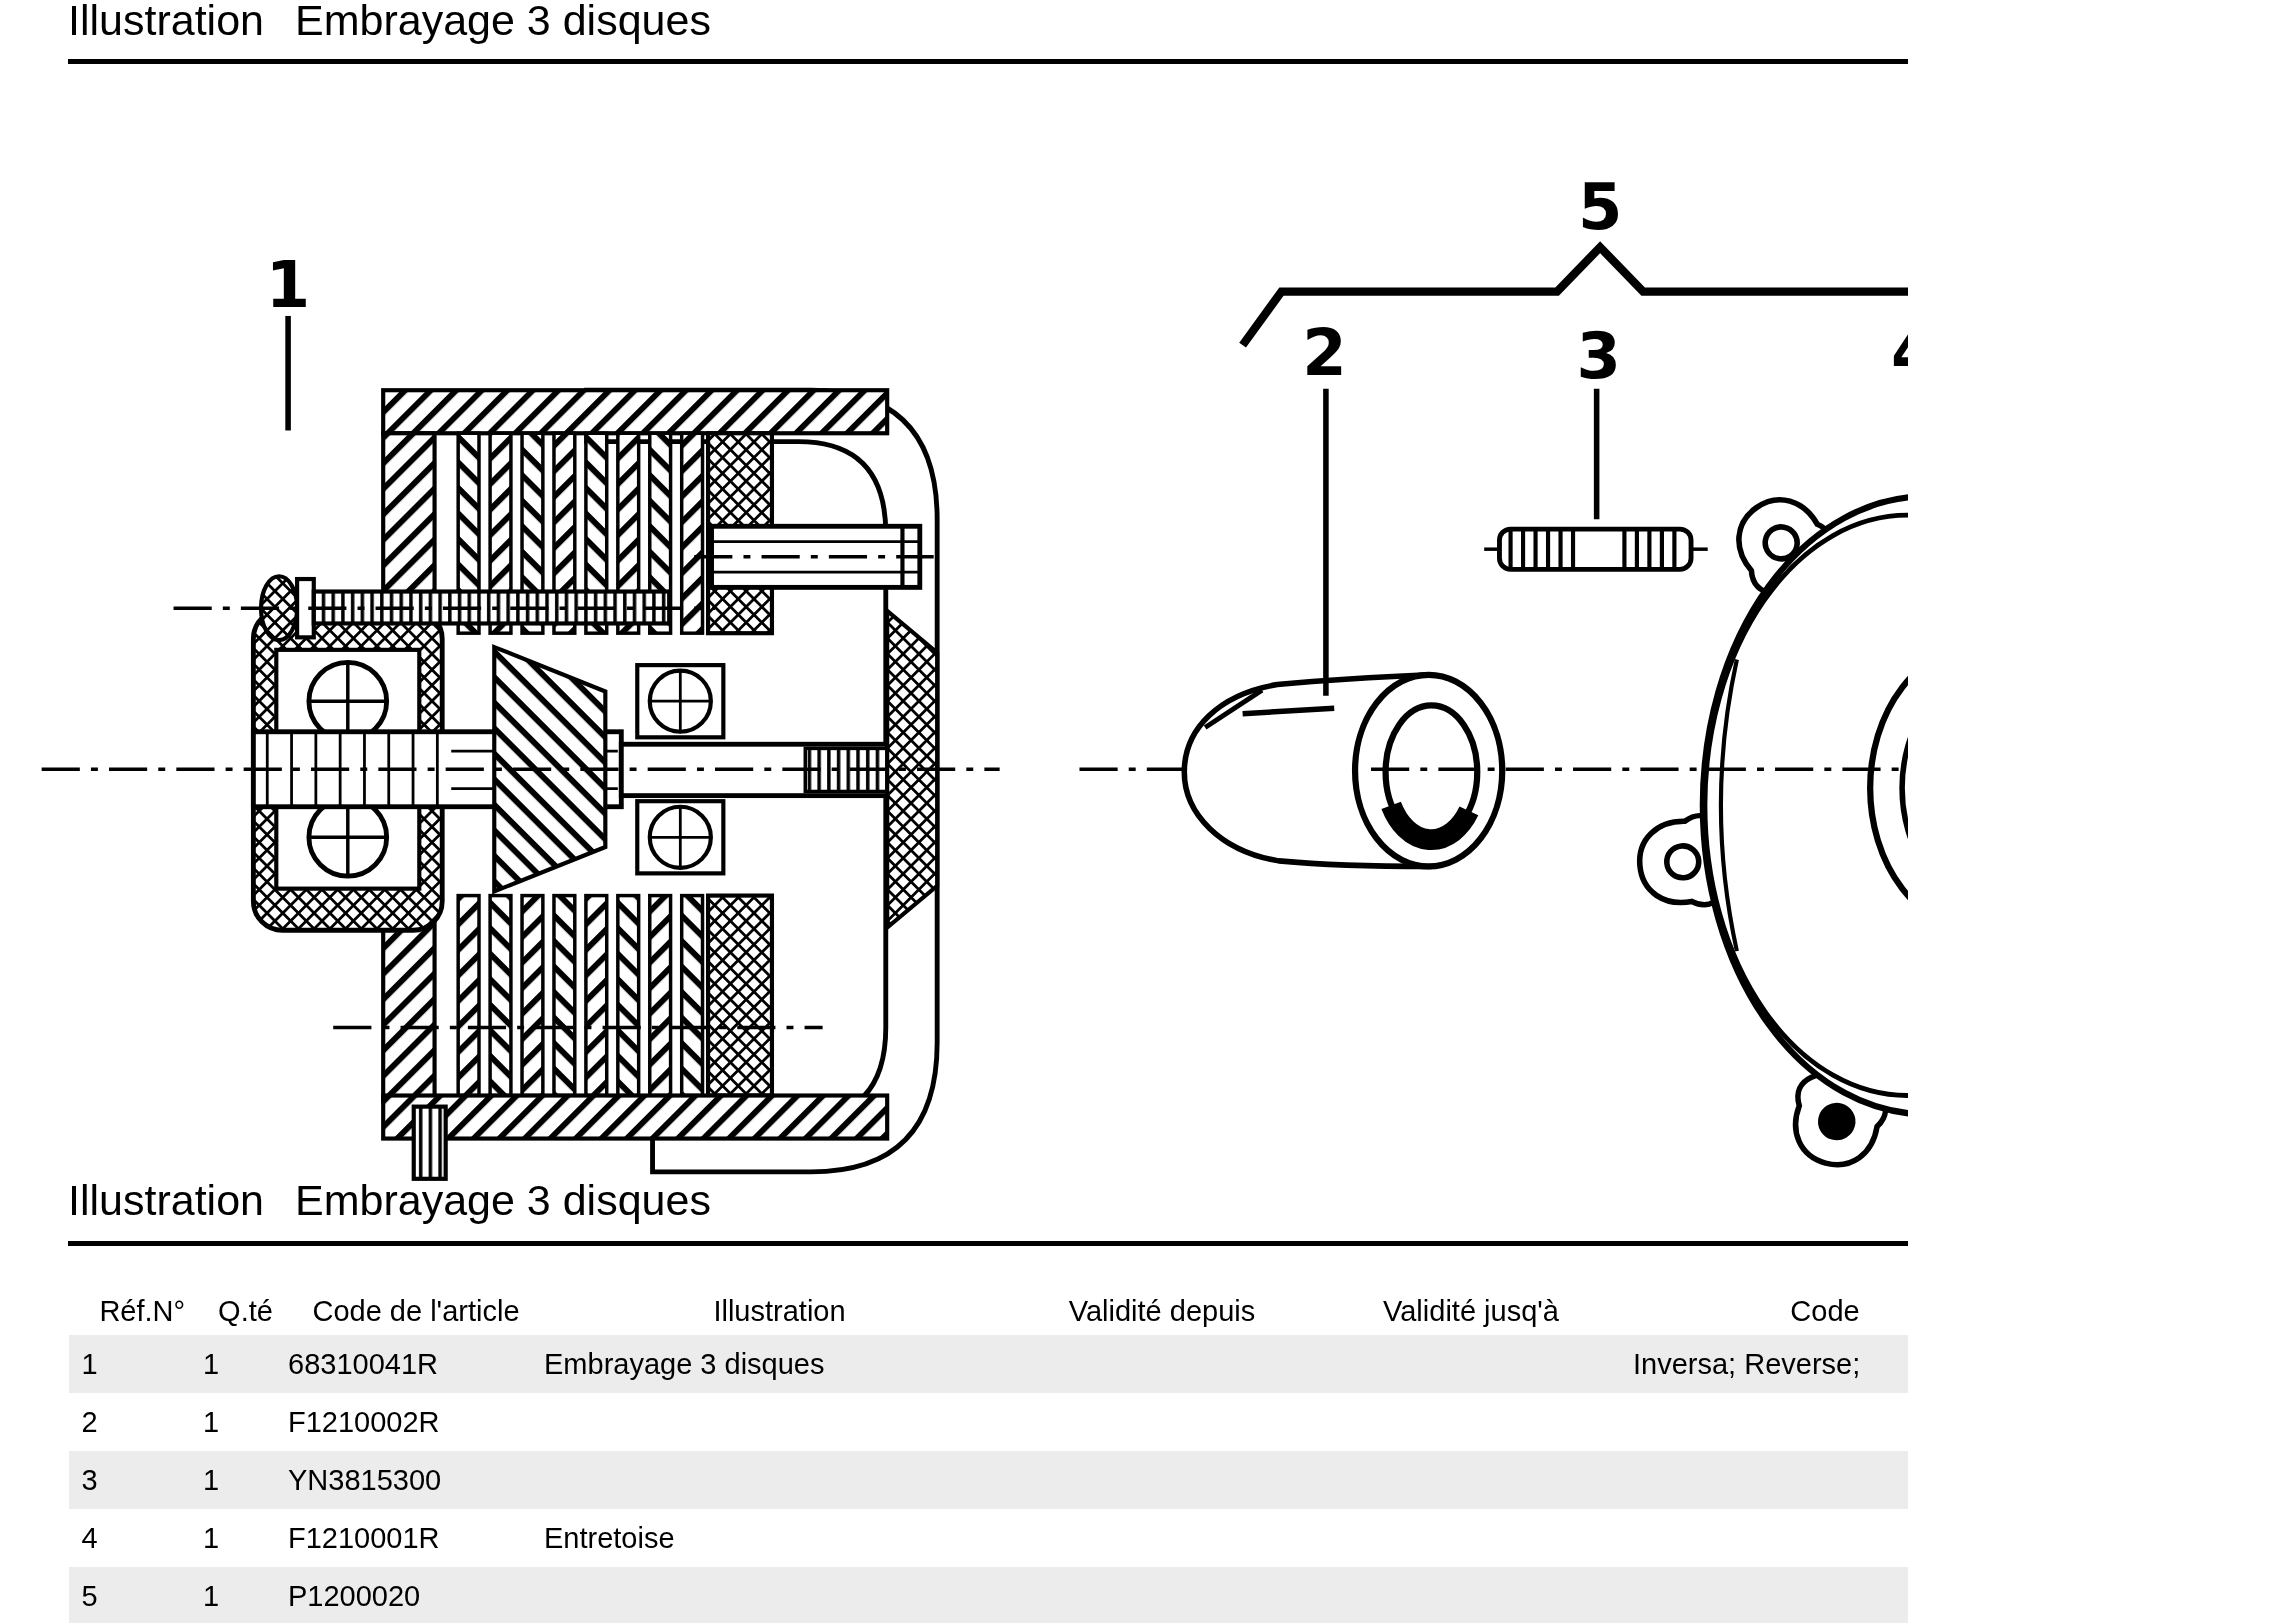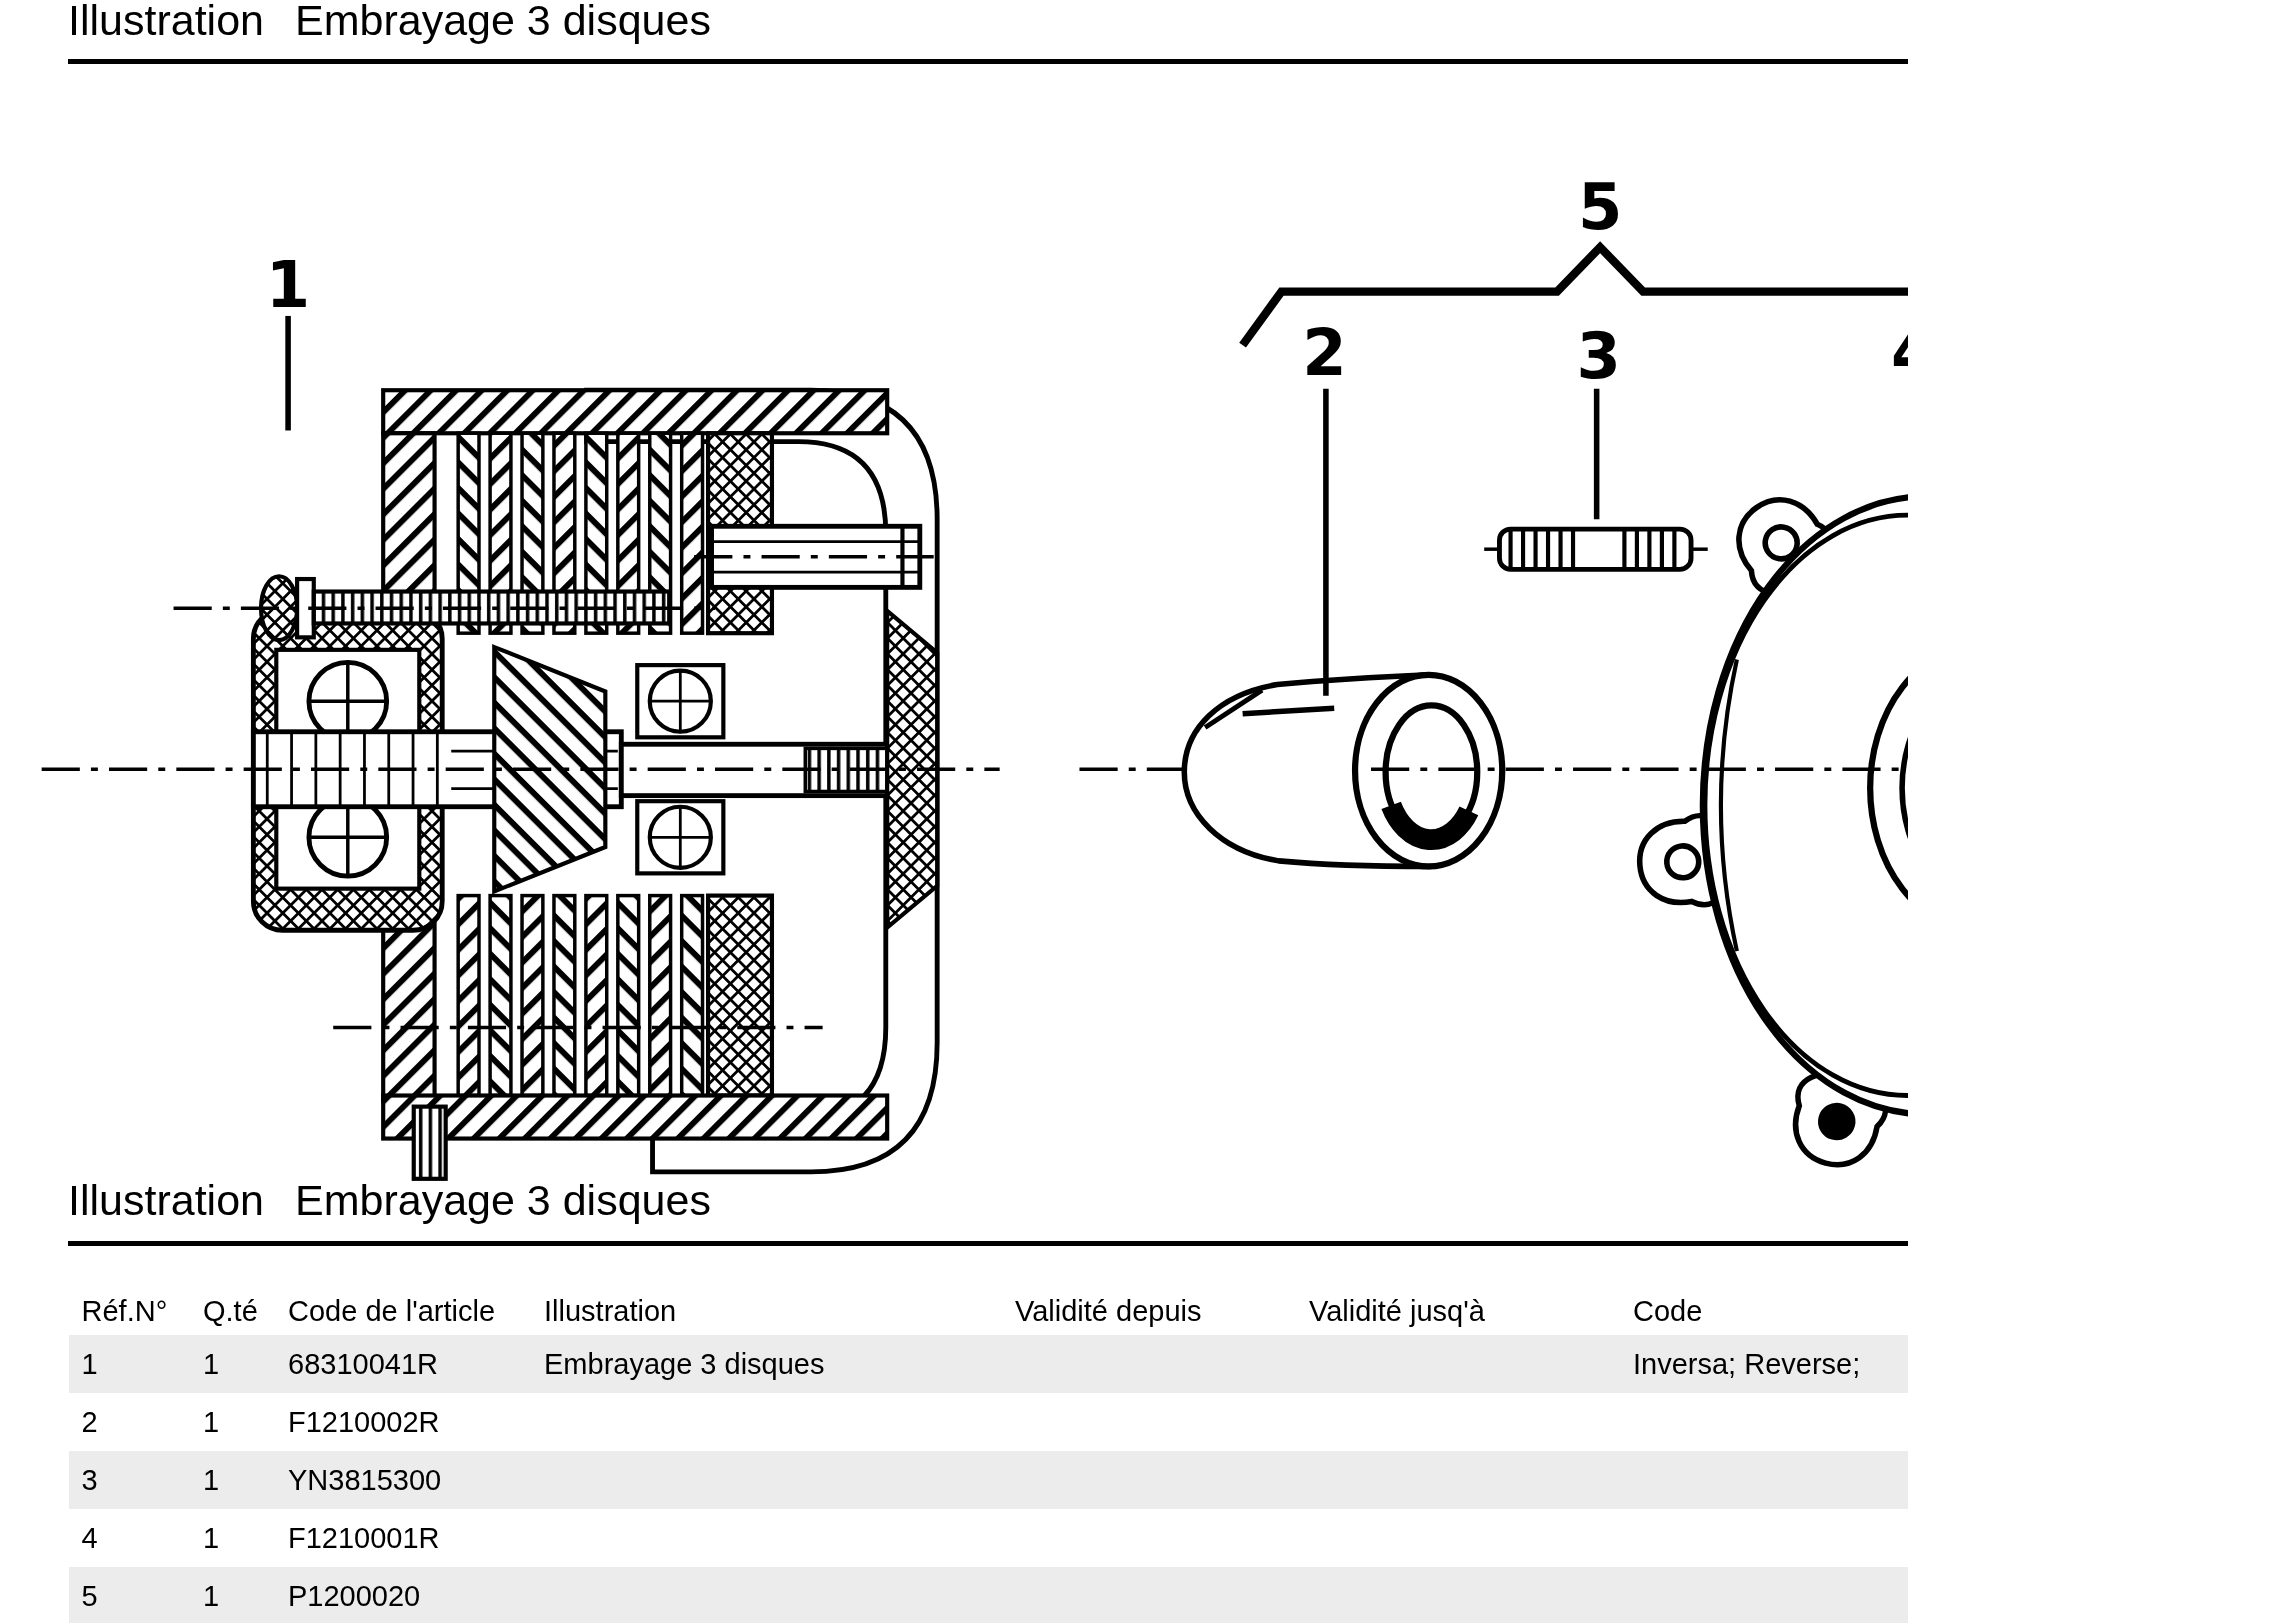--- a/index.html
+++ b/index.html
@@ -15,21 +15,21 @@
   #rule-bottom { top:1241px; }
 
   svg.diagram { position:absolute; left:0; top:0; }
   .plabel { font-family:"DejaVu Sans", sans-serif; font-weight:700; font-size:92px; fill:#000; text-anchor:middle; }
   .cl { stroke:#000; stroke-width:5; stroke-dasharray:55 16 10 16; fill:none; }
   .leader { stroke:#000; stroke-width:8; fill:none; }
   .ln { stroke:#000; fill:none; }
 
   .parts-table { position:absolute; left:69px; top:1288px; width:2152px; font-size:29px; }
   .trow { display:grid; grid-template-columns:134px 85px 256px 471px 294px 324px 384px auto; align-items:center; }
-  .thead { height:47px; }
+  .thead { height:47px;text-align:center; }
   .tbody-row { height:58px; }
   .tbody-row.zebra { background:#ececec; }
   .trow > div { padding-left:0; white-space:nowrap; overflow:hidden; }
   .trow > div:first-child { padding-left:12.5px; }
 </style>
 </head>
 <body>
 
 <div id="page">
 
@@ -261,20 +261,21 @@
       <div>YN3815300</div>
       <div></div>
       <div></div>
       <div></div>
       <div></div>
     </div>
     <div class="trow tbody-row">
       <div>4</div>
       <div>1</div>
       <div>F1210001R</div>
+      <div>Entretoise</div>
       <div></div>
       <div></div>
       <div></div>
       <div></div>
     </div>
     <div class="trow tbody-row zebra">
       <div>5</div>
       <div>1</div>
       <div>P1200020</div>
       <div></div>

